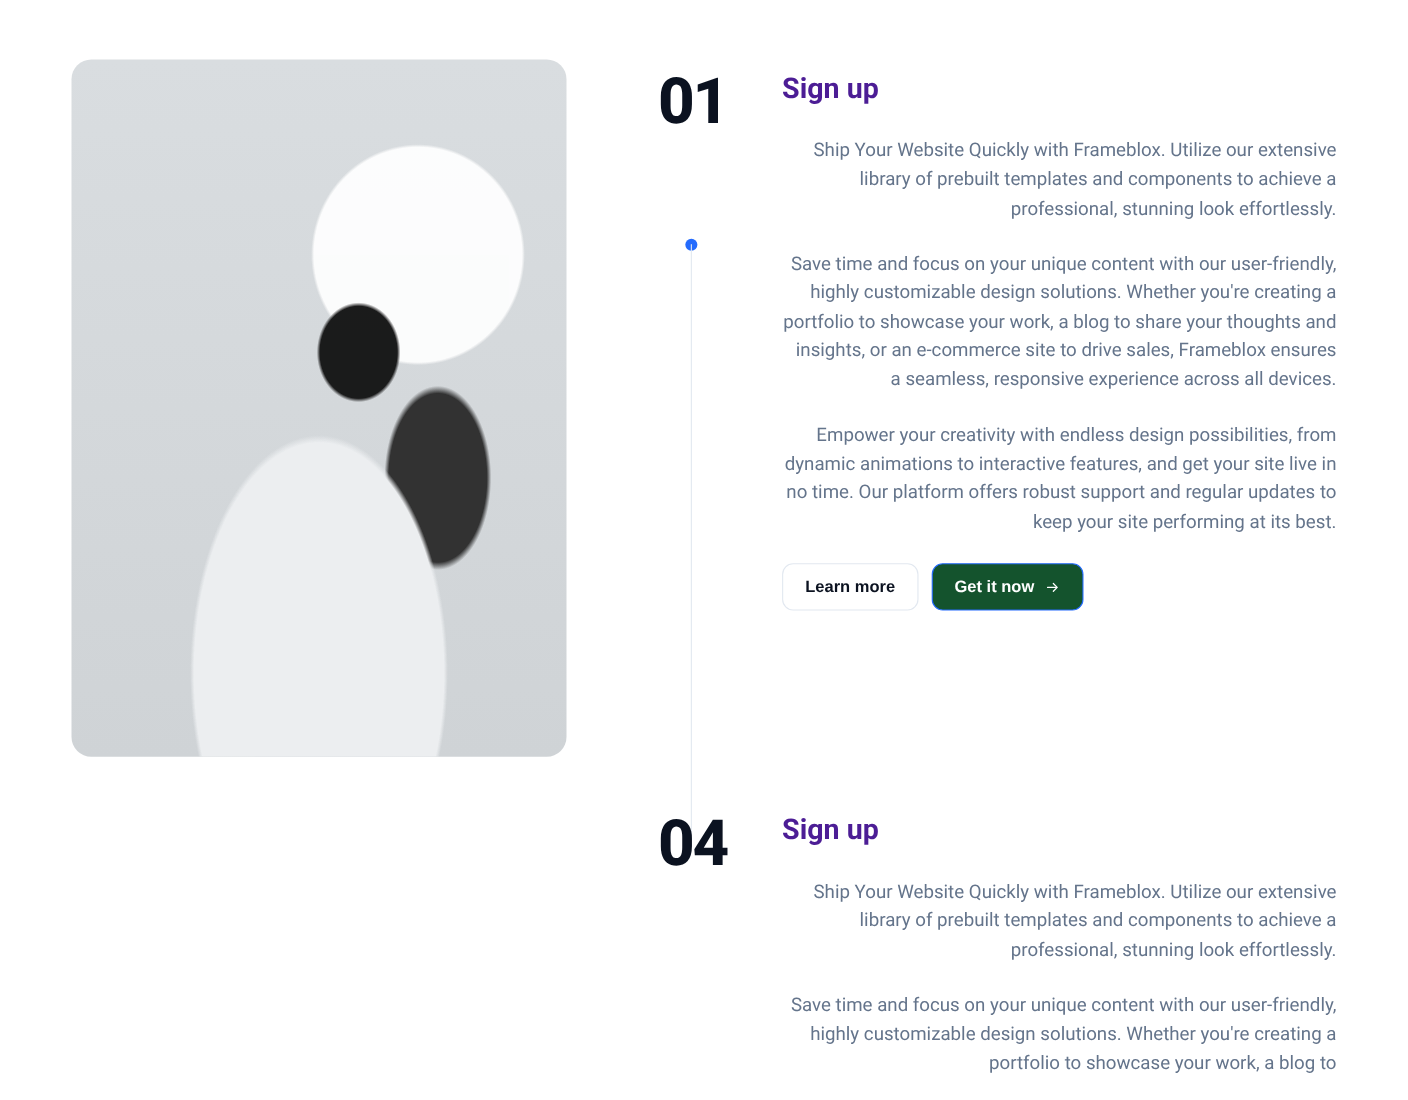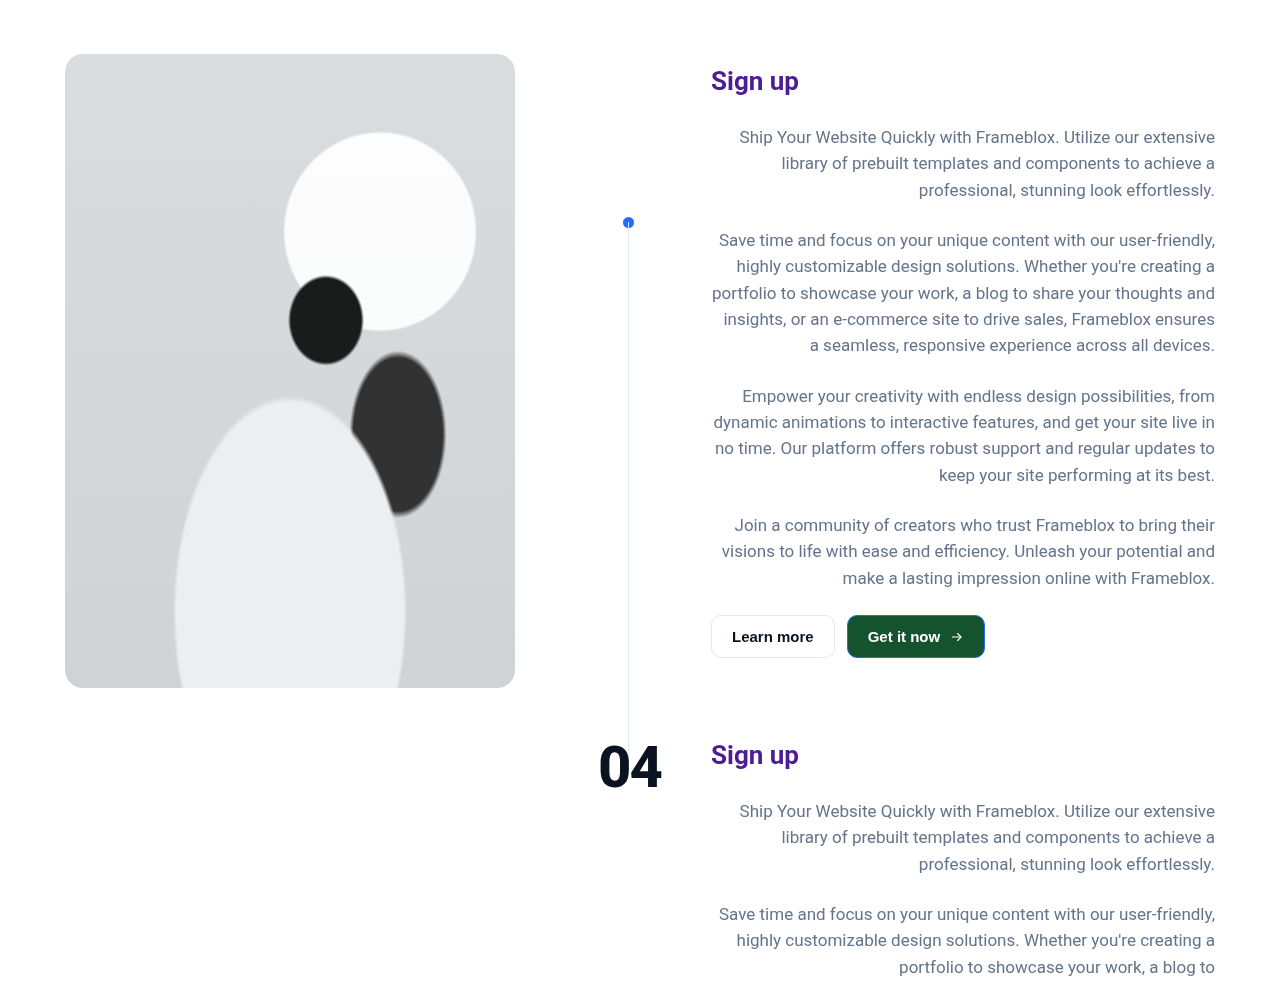--- a/index.html
+++ b/index.html
@@ -118,31 +118,31 @@
 
 <div class="page">
 
   <div class="image-col">
     <div class="image-card" aria-label="Person wearing a white VR headset and white turtleneck, side profile">
       <div class="bg"></div>
     </div>
   </div>
 
   <div class="timeline-col">
+    <div class="step-number">01</div>
     <div class="dot d1"></div>
     <div class="rail r1"></div>
   </div>
 
   <div class="content-col">
     <h2 class="step-title">Sign up</h2>
     <div class="step-body">
       <p>Ship Your Website Quickly with Frameblox. Utilize our extensive library of prebuilt templates and components to achieve a professional, stunning look effortlessly.</p>
       <p>Save time and focus on your unique content with our user-friendly, highly customizable design solutions. Whether you're creating a portfolio to showcase your work, a blog to share your thoughts and insights, or an e-commerce site to drive sales, Frameblox ensures a seamless, responsive experience across all devices.</p>
       <p>Empower your creativity with endless design possibilities, from dynamic animations to interactive features, and get your site live in no time. Our platform offers robust support and regular updates to keep your site performing at its best.</p>
-      <p>Join a community of creators who trust Frameblox to bring their visions to life with ease and efficiency. Unleash your potential and make a lasting impression online with Frameblox.</p>
     </div>
     <div class="btn-row">
       <button class="btn">
         <span>Learn more</span>
       </button>
       <button class="btn primary">
         <span>Get it now</span>
         <span class="arrow">
           <svg viewBox="0 0 24 24" width="14" height="14" fill="none" stroke="currentColor" stroke-width="2" stroke-linecap="round" stroke-linejoin="round">
               <line x1="4" y1="12" x2="18" y2="12"></line>

